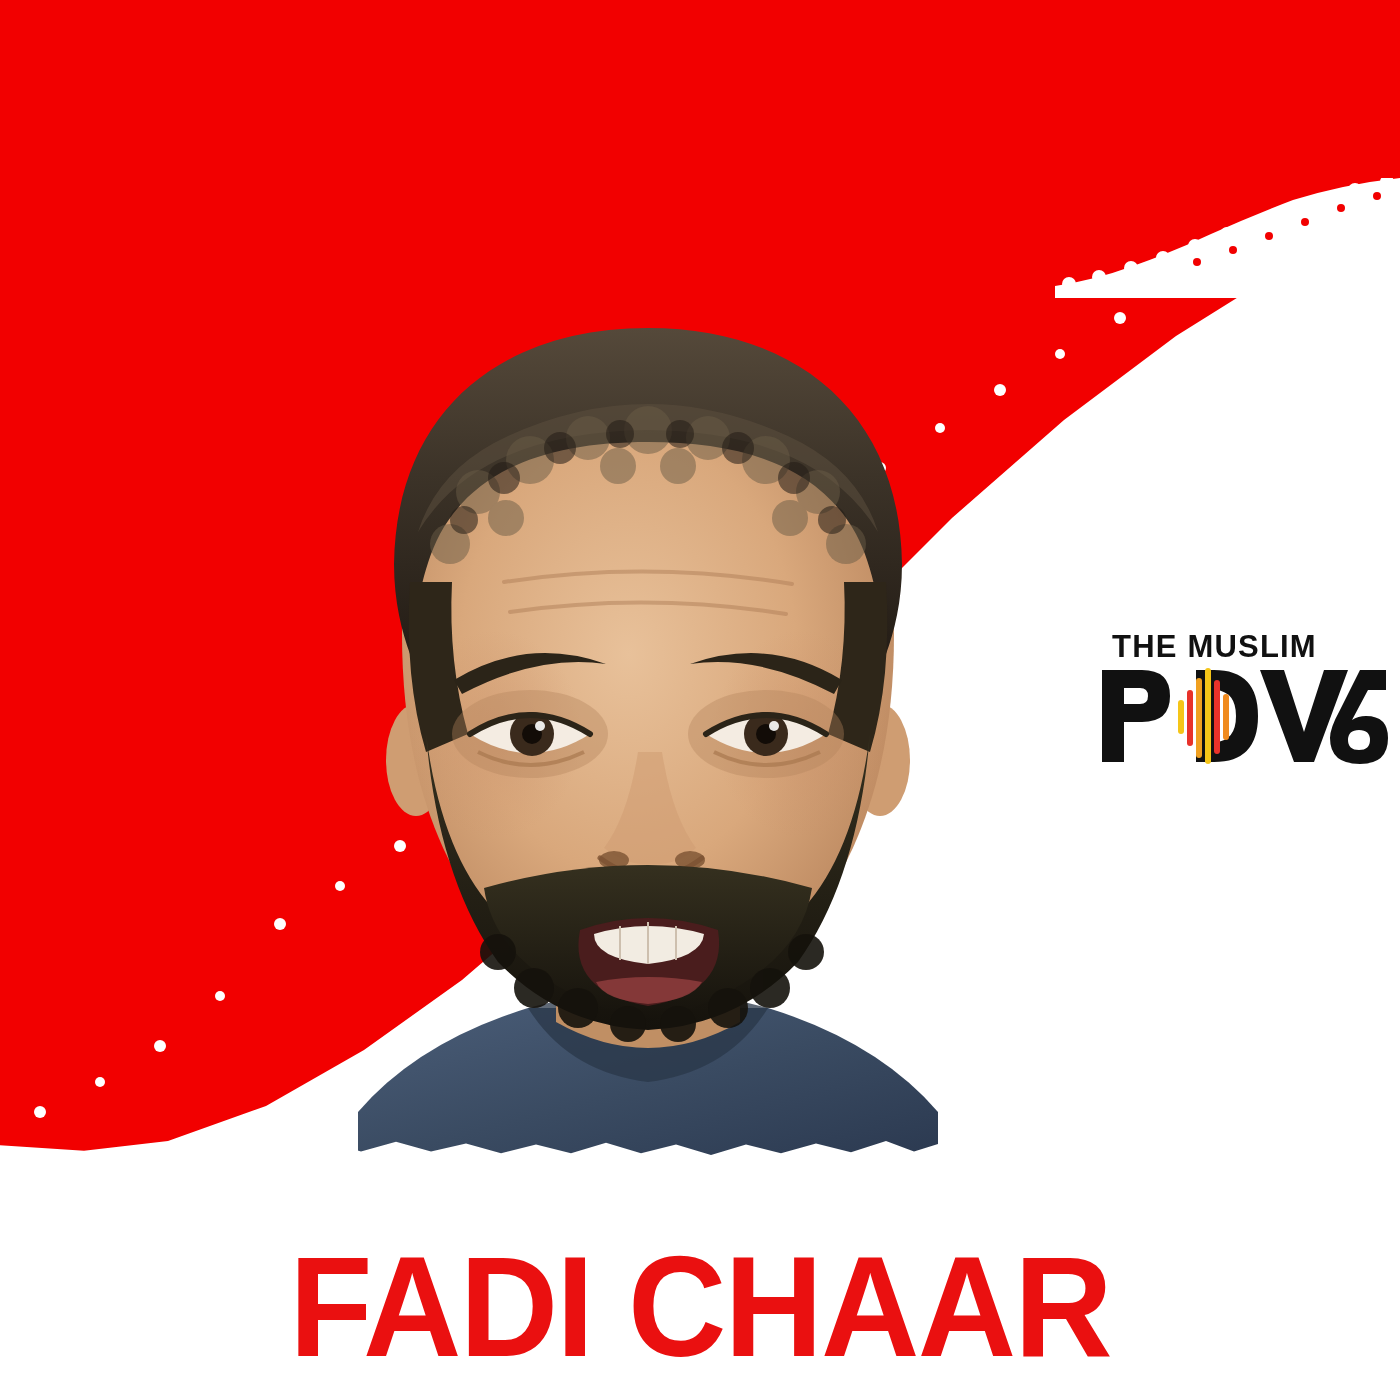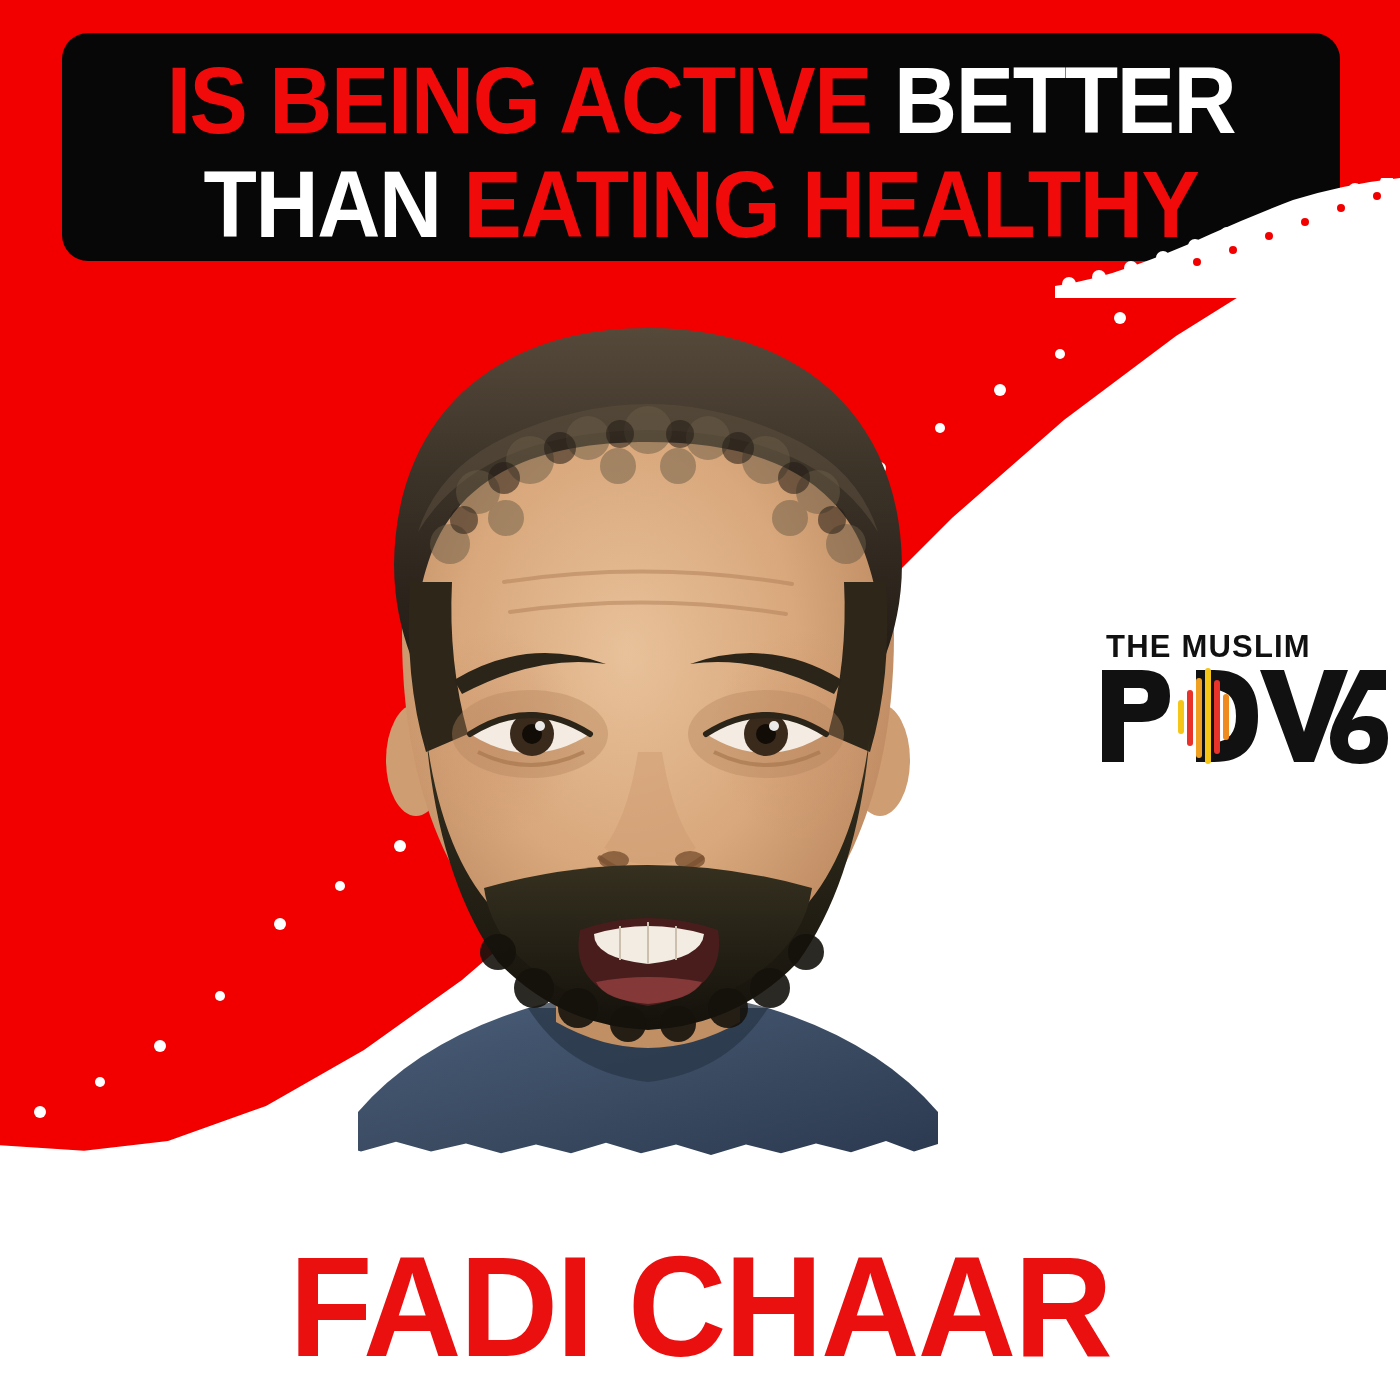--- a/index.html
+++ b/index.html
@@ -128,21 +128,21 @@
     z-index: 8;
   }
   .logo-top {
     font-family: "Liberation Sans", sans-serif;
     font-weight: 700;
     font-size: 31px;
     letter-spacing: 1.2px;
     color: #111111;
     line-height: 34px;
     white-space: nowrap;
-    margin-left: 8px;
+    margin-left: 14px;
   }
   .logo-main {
     position: relative;
     height: 100px;
     margin-top: 2px;
   }
   .logo-main svg { display:block; }
 
   
   .speaker-name {
@@ -432,28 +432,20 @@
         <circle cx="330" cy="742" r="18"></circle>
           <circle cx="380" cy="742" r="18"></circle>
         <circle cx="430" cy="726" r="20"></circle>
           <circle cx="472" cy="706" r="20"></circle>
         <circle cx="200" cy="670" r="18"></circle>
           <circle cx="508" cy="670" r="18"></circle>
       </g>
     </svg>
   </div>
 
-  <div class="title-box">
-    <div class="title-line title-line-1">
-      <span class="seg-red">IS BEING ACTIVE </span><span class="seg-white">BETTER</span>
-    </div>
-    <div class="title-line title-line-2">
-      <span class="seg-white">THAN </span><span class="seg-red">EATING HEALTHY</span>
-    </div>
-  </div>
 
   <svg class="title-tear" viewBox="0 0 345 120" xmlns="http://www.w3.org/2000/svg">
     <path d="M345 0 L345 120 L0 120 L0 108 Q40 102 78 88 Q118 74 156 56
              Q196 38 238 22 Q290 6 345 0 Z" fill="#ffffff"></path>
     <g fill="#ffffff">
       <circle cx="332" cy="4" r="7"></circle>
         <circle cx="300" cy="12" r="7"></circle>
       <circle cx="268" cy="22" r="7"></circle>
         <circle cx="236" cy="32" r="7"></circle>
       <circle cx="204" cy="44" r="7"></circle>

